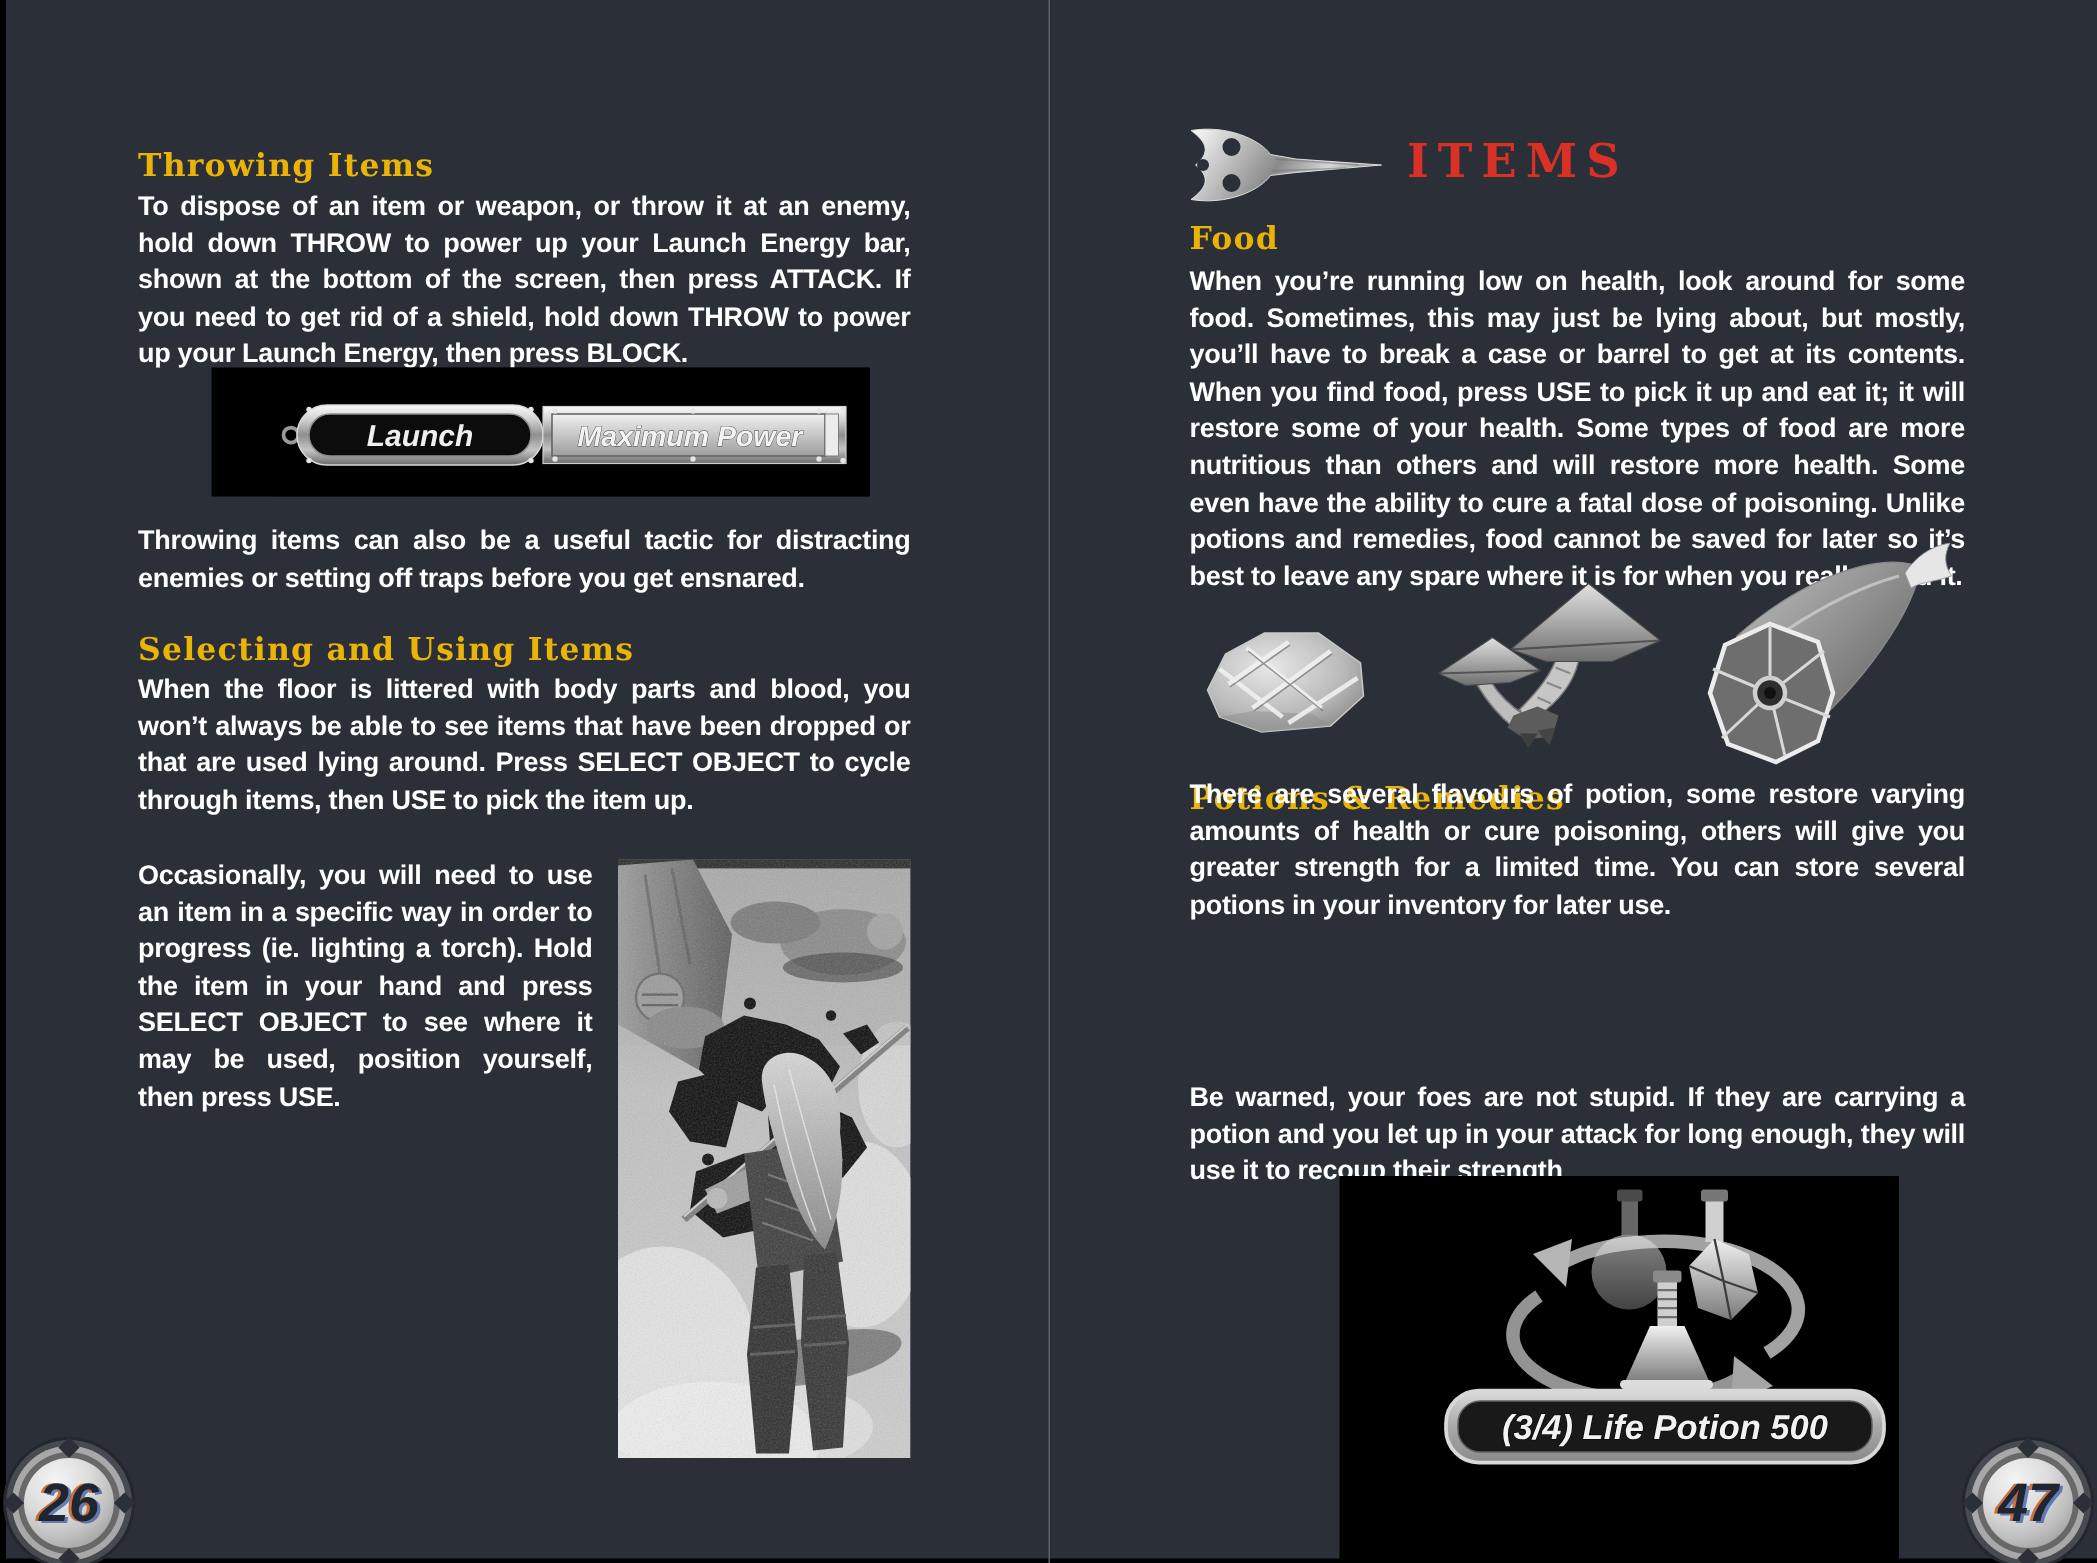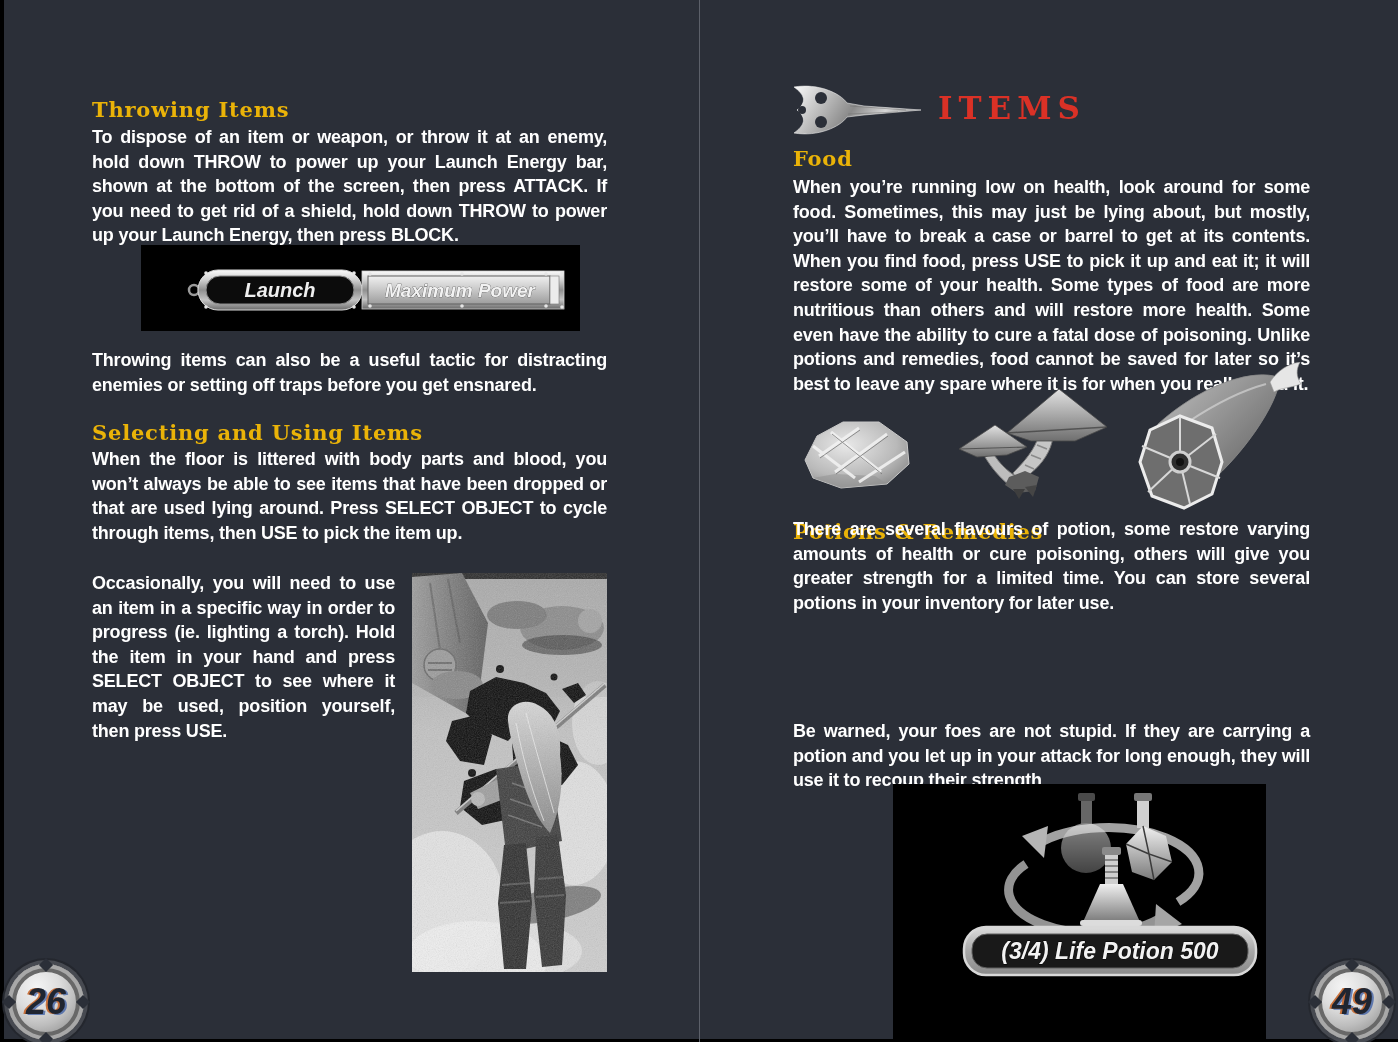--- a/index.html
+++ b/index.html
@@ -312,16 +312,16 @@
         <text x="176" y="175" text-anchor="middle" font-family="Liberation Sans, sans-serif" font-style="italic" font-weight="bold" font-size="23" fill="#f2f2f2" stroke="#000" stroke-width="0.8" paint-order="stroke">(3/4) Life Potion 500</text>
       </g>
     </svg>
   </div>
 
   <div class="badge" style="left:1314px;top:964px;">
     <div class="notch n"></div>
     <div class="notch e"></div>
     <div class="notch s"></div>
     <div class="notch w"></div>
-    <span class="num">49</span>
+    <span class="num">47</span>
   </div>
 
 </div>
 
 </body></html>

